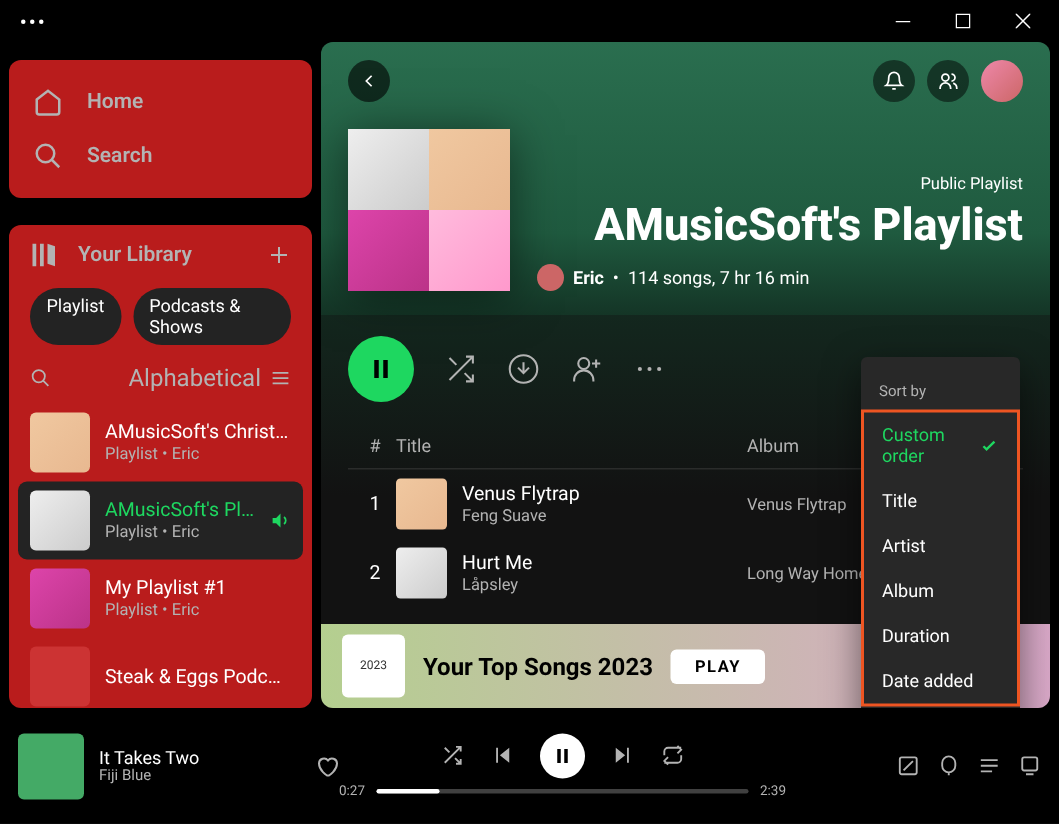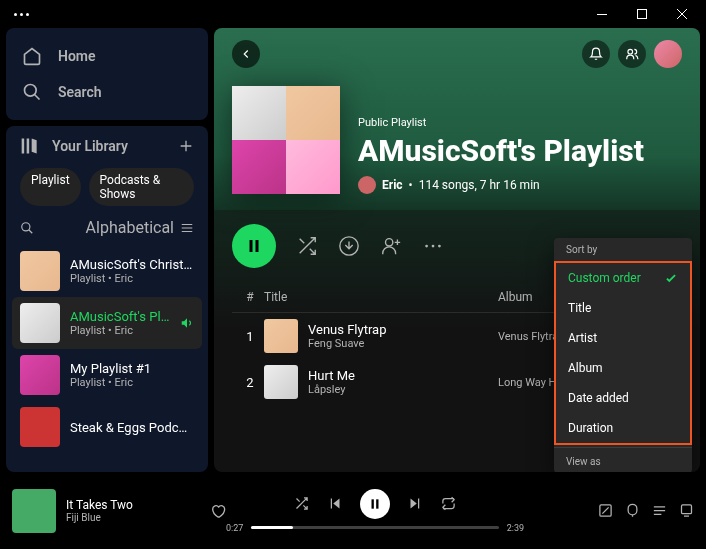--- a/index.html
+++ b/index.html
@@ -4,21 +4,21 @@
 <style>
 *{margin:0;padding:0;box-sizing:border-box;font-family:-apple-system,BlinkMacSystemFont,"Segoe UI",Roboto,sans-serif;}
 body{background:#000;color:#fff;width:706px;height:549px;overflow:hidden;font-size:13px;}
 .titlebar{height:28px;display:flex;justify-content:space-between;align-items:center;padding:0 4px;}
 .titlebar-left{display:flex;gap:3px;padding-left:10px;}
 .dot{width:3px;height:3px;background:#fff;border-radius:50%;}
 .titlebar-right{display:flex;}
 .tb-btn{width:40px;height:28px;display:flex;align-items:center;justify-content:center;color:#fff;}
 .app{display:flex;height:444px;}
 .sidebar{width:214px;padding:0 6px;display:flex;flex-direction:column;gap:6px;}
-.sidebar-box{background:#0f172a;border-radius:8px;}
+.sidebar-box{background:#b91c1c;border-radius:8px;margin-top:12px;}
 .nav-section{padding:10px 14px;}
 .nav-item{display:flex;align-items:center;gap:16px;padding:8px 2px;color:#b3b3b3;font-weight:600;font-size:14px;}
 .lib-header{display:flex;align-items:center;justify-content:space-between;padding:10px 14px;}
 .lib-title{display:flex;align-items:center;gap:12px;color:#b3b3b3;font-weight:600;font-size:14px;}
 .chips{display:flex;gap:8px;padding:2px 14px 8px;}
 .chip{background:#232323;border-radius:20px;padding:5px 11px;font-size:12px;color:#fff;}
 .lib-controls{display:flex;justify-content:space-between;padding:4px 14px 8px;align-items:center;color:#b3b3b3;font-size:16px;}
 .lib-controls-right{display:flex;align-items:center;gap:6px;}
 .lib-list{padding:0 6px 6px;}
 .lib-item{display:flex;align-items:center;gap:10px;padding:6px 8px;border-radius:6px;}
@@ -33,42 +33,42 @@
 .main-scroll{position:absolute;inset:0;overflow:hidden;}
 .hero{background:linear-gradient(180deg,#2a6e4f 0%,#1f5a3f 70%,#143526 100%);padding:12px 18px 16px;}
 .hero-top{display:flex;justify-content:space-between;align-items:center;margin-bottom:18px;}
 .back-btn{width:28px;height:28px;background:rgba(0,0,0,0.6);border-radius:50%;display:flex;align-items:center;justify-content:center;}
 .hero-icons{display:flex;gap:8px;align-items:center;}
 .hero-icon-btn{width:28px;height:28px;background:rgba(0,0,0,0.5);border-radius:50%;display:flex;align-items:center;justify-content:center;}
 .avatar{width:28px;height:28px;border-radius:50%;background:linear-gradient(135deg,#e8a,#c66);}
 .hero-body{display:flex;gap:18px;align-items:flex-end;}
 .album-grid{width:108px;height:108px;display:grid;grid-template:1fr 1fr/1fr 1fr;box-shadow:0 4px 30px rgba(0,0,0,0.5);}
 .album-grid>div{background:#888;}
-.hero-text{flex:1;}
+.hero-text{flex:1;text-align:right;}
 .hero-label{font-size:11px;color:#fff;}
 .hero-title{font-size:30px;font-weight:800;color:#fff;margin:4px 0 8px;}
 .hero-meta{font-size:12px;color:#fff;display:flex;align-items:center;gap:6px;}
 .hero-meta-av{width:18px;height:18px;border-radius:50%;background:#c66;}
 .content{background:linear-gradient(180deg,rgba(20,53,38,0.6) 0%,#121212 120px);padding:14px 18px 0;}
 .actions{display:flex;align-items:center;gap:20px;}
 .play-large{width:44px;height:44px;background:#1ed760;border-radius:50%;display:flex;align-items:center;justify-content:center;}
 .action-icon{color:#b3b3b3;}
 .table-head{display:flex;padding:8px 4px;border-bottom:1px solid rgba(255,255,255,0.1);color:#b3b3b3;font-size:12px;margin-top:14px;}
 .col-num{width:28px;text-align:center;}
 .col-title{flex:1.3;}
 .col-album{flex:1;}
 .track-row{display:flex;align-items:center;padding:6px 4px;}
 .track-art{width:34px;height:34px;background:#666;border-radius:3px;margin-right:10px;}
 .track-name{font-size:13px;color:#fff;}
 .track-artist{font-size:11px;color:#b3b3b3;}
 .banner{position:absolute;left:0;right:0;bottom:0;height:56px;background:linear-gradient(90deg,#b4cf8f,#d9a8c8);display:flex;align-items:center;padding:0 14px;gap:12px;}
 .banner-art{width:42px;height:42px;background:#fff;border-radius:4px;display:flex;align-items:center;justify-content:center;font-size:8px;color:#333;text-align:center;line-height:1;}
 .banner-title{font-size:16px;font-weight:700;color:#000;}
 .banner-play{background:#fff;color:#000;padding:5px 16px;border-radius:4px;font-size:11px;font-weight:700;letter-spacing:1px;}
-.sort-menu{position:absolute;right:8px;top:210px;width:138px;background:#282828;border-radius:4px;box-shadow:0 8px 24px rgba(0,0,0,0.5);z-index:10;padding:0 0;font-size:12px;}
+.sort-menu{position:absolute;right:20px;top:210px;width:106px;background:#282828;border-radius:4px;box-shadow:0 8px 24px rgba(0,0,0,0.5);z-index:10;padding:12px 0;font-size:12px;}
 .sort-head{color:#b3b3b3;font-size:10px;padding:6px 12px;}
 .sort-item{padding:8px 12px;display:flex;justify-content:space-between;align-items:center;}
 .sort-item.sel{color:#1ed760;}
 .sort-divider{height:1px;background:rgba(255,255,255,0.1);margin:2px 0;}
 .red-box{border:2px solid #e52;}
 .player{height:77px;display:flex;align-items:center;padding:0 12px;}
 .now-playing{width:214px;display:flex;align-items:center;gap:10px;}
 .np-art{width:44px;height:44px;background:#4a6;border-radius:4px;}
 .np-info{flex:1;}
 .np-title{font-size:12px;color:#fff;}
@@ -289,36 +289,43 @@
           <div class="col-title" style="display:flex;align-items:center;">
               <div class="track-art art1"></div>
               <div>
                 <div class="track-name">Hurt Me</div>
                 <div class="track-artist">Låpsley</div>
               </div>
             </div>
           <div class="col-album track-artist">Long Way Home</div>
         </div>
       </div>
+      <div class="banner">
+        <div class="banner-art">
+            <span>2023</span>
+          </div>
+        <div class="banner-title">Your Top Songs 2023</div>
+        <div class="banner-play">PLAY</div>
+      </div>
     </div>
 
     <div class="sort-menu">
       <div class="sort-head">Sort by</div>
       <div class="red-box">
         <div class="sort-item sel">
             <span>Custom order</span>
             <svg width="14" height="14" viewBox="0 0 24 24" fill="none" stroke="currentColor" stroke-width="3">
               <path d="M5 13l4 4L19 7"></path>
             </svg>
           </div>
         <div class="sort-item">Title</div>
         <div class="sort-item">Artist</div>
         <div class="sort-item">Album</div>
+        <div class="sort-item">Duration</div>
         <div class="sort-item">Date added</div>
-        <div class="sort-item">Duration</div>
       </div>
       <div class="sort-divider"></div>
       <div class="sort-head">View as</div>
 
     </div>
   </div>
 </div>
 
 <div class="player">
   <div class="now-playing">

